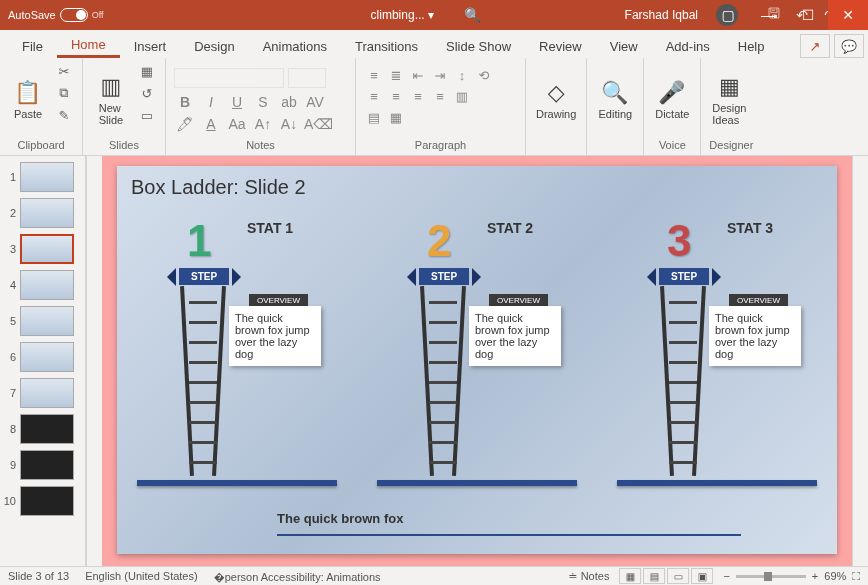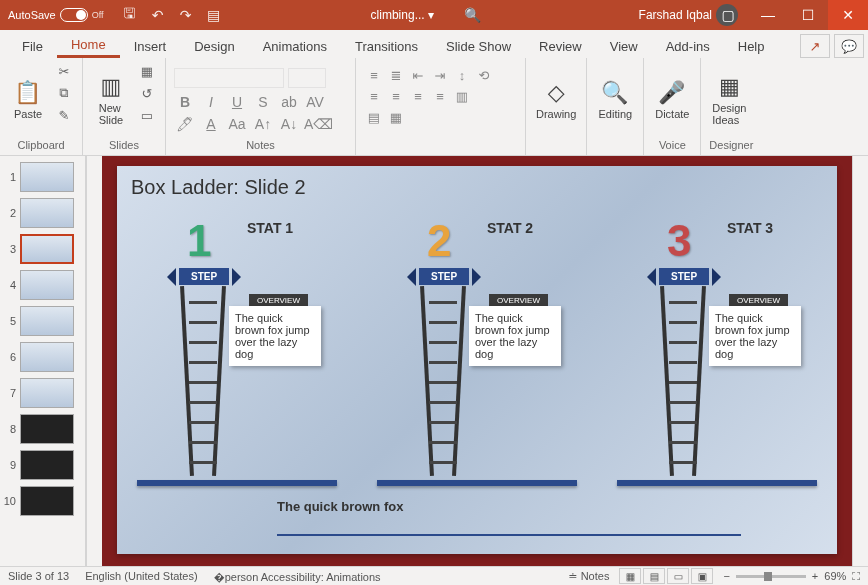--- a/index.html
+++ b/index.html
@@ -1,27 +1,27 @@
 <!DOCTYPE html>
 <html><head>
 <meta charset="utf-8">
 <style>
 * { margin:0; padding:0; box-sizing:border-box; font-family:"Segoe UI",Arial,sans-serif; }
 body { width:868px; height:585px; background:#e6e6e6; overflow:hidden; font-size:12px; }
 
 
-.titlebar { height:30px; background:#b7472a; display:flex; align-items:center; color:#fff; position:relative; }
+.titlebar { height:30px; background:#b7472a; display:flex; align-items:center; color:#fff; position:relative;justify-content:space-between; }
 .autosave { display:flex; align-items:center; gap:4px; padding:0 8px; font-size:11px; }
 .toggle { width:28px; height:14px; border:1px solid #fff; border-radius:7px; position:relative; }
 .toggle::after { content:''; width:10px; height:10px; background:#fff; border-radius:50%; position:absolute; right:1px; top:1px; }
 .qat { display:flex; gap:8px; margin-left:8px; }
 .qat span { width:20px; height:20px; display:flex; align-items:center; justify-content:center; color:#fff; opacity:.9; font-size:14px; }
 .titlebar .fname { position:absolute; left:50%; transform:translateX(-100%); font-size:12px; }
 .titlebar .search { position:absolute; left:50%; transform:translateX(30px); font-size:14px; }
-.titlebar .user { position:absolute; right:130px; display:flex; align-items:center; gap:4px; font-size:12px; }
+.titlebar .user { position:absolute; right:130px; display:flex; align-items:center; gap:18px; font-size:12px; }
 .avatar { width:22px; height:22px; border-radius:50%; background:#555; }
 .wincontrols { position:absolute; right:0; display:flex; }
 .wincontrols span { width:40px; height:30px; display:flex; align-items:center; justify-content:center; font-size:14px; }
 .wincontrols span:last-child { background:#d94726; }
 
 
 .tabs { height:28px; background:#f3f2f1; display:flex; align-items:flex-end; padding-left:8px; gap:0; }
 .tab { padding:4px 14px; font-size:13px; color:#444; cursor:pointer;text-align:center; }
 .tab.active { color:#b7472a; border-bottom:3px solid #b7472a; padding-bottom:3px; }
 .tabs .right { margin-left:auto; display:flex; }
@@ -45,21 +45,21 @@
 .workarea { display:flex; height:410px; }
 .thumbs { width:86px; background:#f3f2f1; border-right:1px solid #d4d4d4; overflow-y:auto; padding:6px 2px; }
 .thumb { display:flex; align-items:center; gap:4px; margin-bottom:6px; }
 .thumb .num { width:14px; text-align:right; font-size:11px; color:#555; }
 .thumb .mini { width:54px; height:30px; border:1px solid #aaa; background:#fff; }
 .thumb.sel .mini { border:2px solid #c43e1c; }
 .thumb .mini.dark { background:#222; }
 .thumb .mini.blue { background:linear-gradient(#dfe7f0,#b8c8dc); }
 .scroller { width:16px; background:#f3f2f1; border-left:1px solid #d4d4d4; }
 
-.canvas-wrap { flex:1; background:#7f1d1d; display:flex; justify-content:center; align-items:flex-start; padding:10px 14px; position:relative; }
+.canvas-wrap { flex:1; background:#fca5a5; display:flex; justify-content:center; align-items:flex-start; padding:10px 14px; position:relative; }
 .slide { width:720px; height:388px; background:linear-gradient(135deg,#d5dfec 0%,#aebfd4 50%,#d5dfec 100%); box-shadow:0 2px 6px rgba(0,0,0,.3); position:relative; }
 .slide-title { position:absolute; top:10px; left:14px; font-size:20px; color:#333; }
 .cols { position:absolute; top:50px; left:0; right:0; bottom:0; display:flex; justify-content:space-around; }
 .col { width:200px; position:relative; }
 .bignum { font-size:44px; font-weight:bold; position:absolute; top:0; left:50px; text-shadow:1px 1px 2px rgba(0,0,0,.3); }
 .n1 { color:#3aa876; } .n2 { color:#e8a33d; } .n3 { color:#c34a4a; }
 .stat { position:absolute; top:4px; left:110px; font-size:14px; font-weight:bold; color:#333; }
 .stepb { position:absolute; top:52px; left:42px; background:#2b4a8b; color:#fff; font-size:10px; font-weight:bold; padding:3px 12px; }
 .stepb::before,.stepb::after { content:''; position:absolute; top:0; border:9px solid transparent; }
 .stepb::before { left:-12px; border-right-color:#1a3266; border-left:none; }
@@ -67,21 +67,21 @@
 
 .ladder { position:absolute; top:70px; left:46px; width:40px; height:190px; }
 .ladder .rail { position:absolute; top:0; width:4px; height:100%; background:#333; }
 .ladder .rail.l { left:2px; transform:rotate(-3deg); }
 .ladder .rail.r { right:2px; transform:rotate(3deg); }
 .ladder .rung { position:absolute; left:6px; right:6px; height:3px; background:#444; }
 .card { position:absolute; top:90px; left:92px; width:92px; background:#fff; box-shadow:2px 2px 4px rgba(0,0,0,.3); padding:6px; font-size:11px; color:#333; }
 .ovlabel { position:absolute; top:78px; left:112px; background:#3a3a3a; color:#fff; font-size:8px; padding:2px 8px; }
 .ovlabel::after { content:''; position:absolute; right:-7px; top:0; border:7px solid transparent; border-left-color:#3a3a3a; }
 .base { position:absolute; bottom:68px; left:0; width:200px; height:6px; background:#2b4a8b; box-shadow:0 2px 3px rgba(0,0,0,.3); }
-.footer-text { position:absolute; bottom:18px; left:160px; right:96px; font-size:11px; color:#333; border-bottom:2px solid #2b4a8b; padding-bottom:20px; }
+.footer-text { position:absolute; bottom:18px; left:160px; right:96px; font-size:11px; color:#333; border-bottom:2px solid #2b4a8b; padding-bottom:8px; }
 .footer-text b { font-size:13px; }
 
 
 .statusbar { height:19px; background:#f3f2f1; border-top:1px solid #d4d4d4; display:flex; align-items:center; font-size:11px; color:#555; padding:0 8px; gap:16px; }
 .statusbar .right { margin-left:auto; display:flex; align-items:center; gap:10px; }
 .viewbtns { display:flex; gap:2px; }
 .viewbtns span { width:22px; height:16px; border:1px solid #ccc; display:flex; align-items:center; justify-content:center; font-size:10px; }
 .zoom { display:flex; align-items:center; gap:6px; }
 .zslider { width:70px; height:3px; background:#bbb; position:relative; }
 .zslider::after { content:''; position:absolute; left:40%; top:-3px; width:8px; height:9px; background:#888; }
@@ -203,20 +203,21 @@
         <span>≡</span>
         <span>≡</span>
         <span>≡</span>
         <span>▥</span>
       </div>
       <div class="pararow">
         <span>▤</span>
         <span>▦</span>
       </div>
     </div>
+    <div class="group-label">Paragraph</div>
   </div>
   <div class="group">
     <div class="group-body">
       <div class="bigbtn">
         <span class="ico">◇</span>
         <span>Drawing</span>
       </div>
     </div>
     <div class="group-label" style="visibility:hidden">.</div>
   </div>

